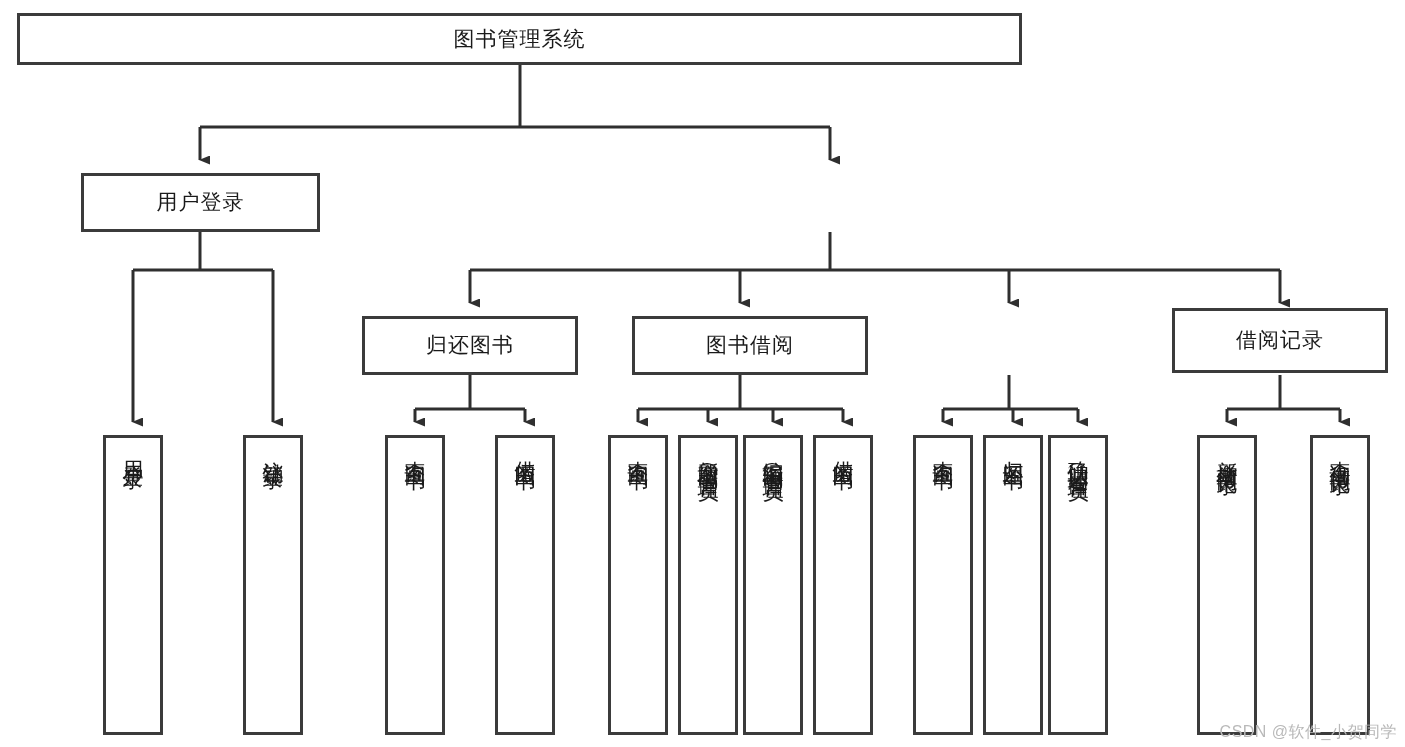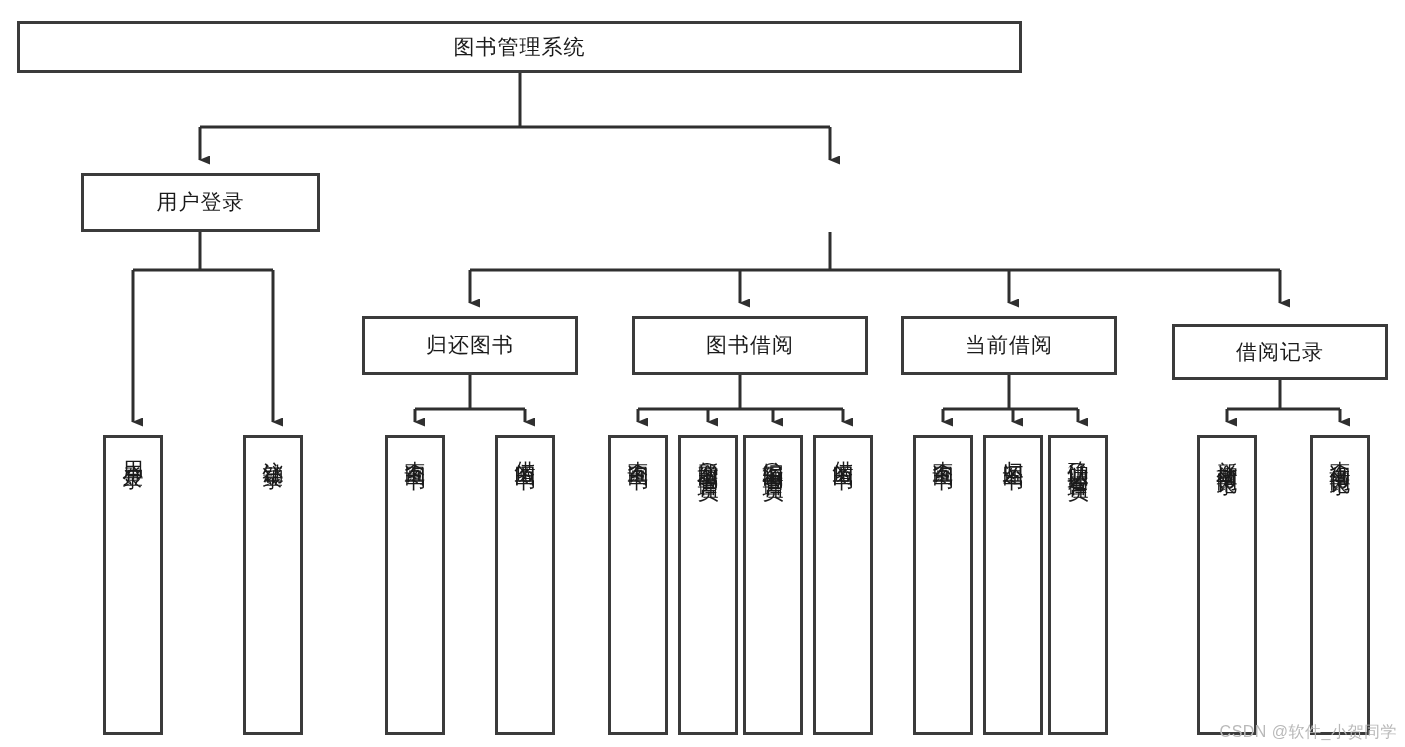--- a/index.html
+++ b/index.html
@@ -4,21 +4,21 @@
 <style>
   html,body{margin:0;padding:0;background:#ffffff;}
   body{width:1405px;height:747px;overflow:hidden;
        font-family:"Liberation Sans","DejaVu Sans",sans-serif;}
   #stage{position:relative;width:1405px;height:747px;background:#fff;}
   svg.edges{position:absolute;left:0;top:0;width:1405px;height:747px;}
 
   .node{position:absolute;box-sizing:border-box;background:#ffffff;
         border:3px solid #3b3b3b;display:flex;align-items:center;
         justify-content:center;color:#1a1a1a;}
-  .node.root{border-width:3px;margin-top:8px;}
+  .node.root{border-width:3px;}
   .node .lbl{font-size:21px;line-height:1.15;letter-spacing:1px;white-space:nowrap;}
 
   
   .node.vert{align-items:flex-start;justify-content:center;padding-top:6px;}
   .node.vert .lbl{
       writing-mode:vertical-rl;
       text-orientation:upright;
       font-size:21px;line-height:1.05;letter-spacing:3px;
       white-space:nowrap;text-align:left;
   }
@@ -87,24 +87,21 @@
   <div class="node" style="left:81px;top:173px;width:239px;height:59px;">
     <span class="lbl">用户登录</span>
   </div>
 
   <div class="node" style="left:362px;top:316px;width:216px;height:59px;">
     <span class="lbl">归还图书</span>
   </div>
   <div class="node" style="left:632px;top:316px;width:236px;height:59px;">
     <span class="lbl">图书借阅</span>
   </div>
-  <div class="node" style="left:901px;top:316px;width:216px;height:59px;">
-    <span class="lbl">当前借阅</span>
-  </div>
-  <div class="node" style="left:1172px;top:324px;width:216px;height:56px;">
+  <div class="node" style="left:1172px;top:308px;width:216px;height:65px;">
     <span class="lbl">借阅记录</span>
   </div>
 
   <div class="node vert" style="left:103px;top:435px;width:60px;height:300px;">
     <span class="lbl">用户登录</span>
   </div>
   <div class="node vert" style="left:243px;top:435px;width:60px;height:300px;">
     <span class="lbl">注销登录</span>
   </div>
 

